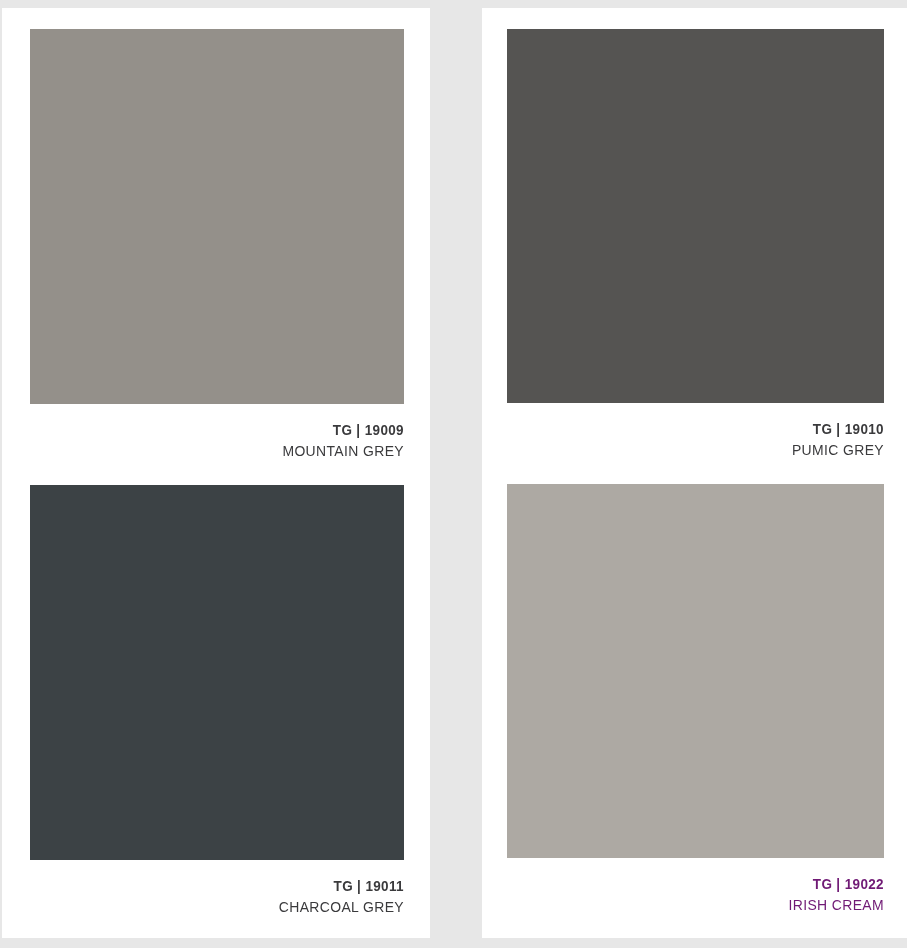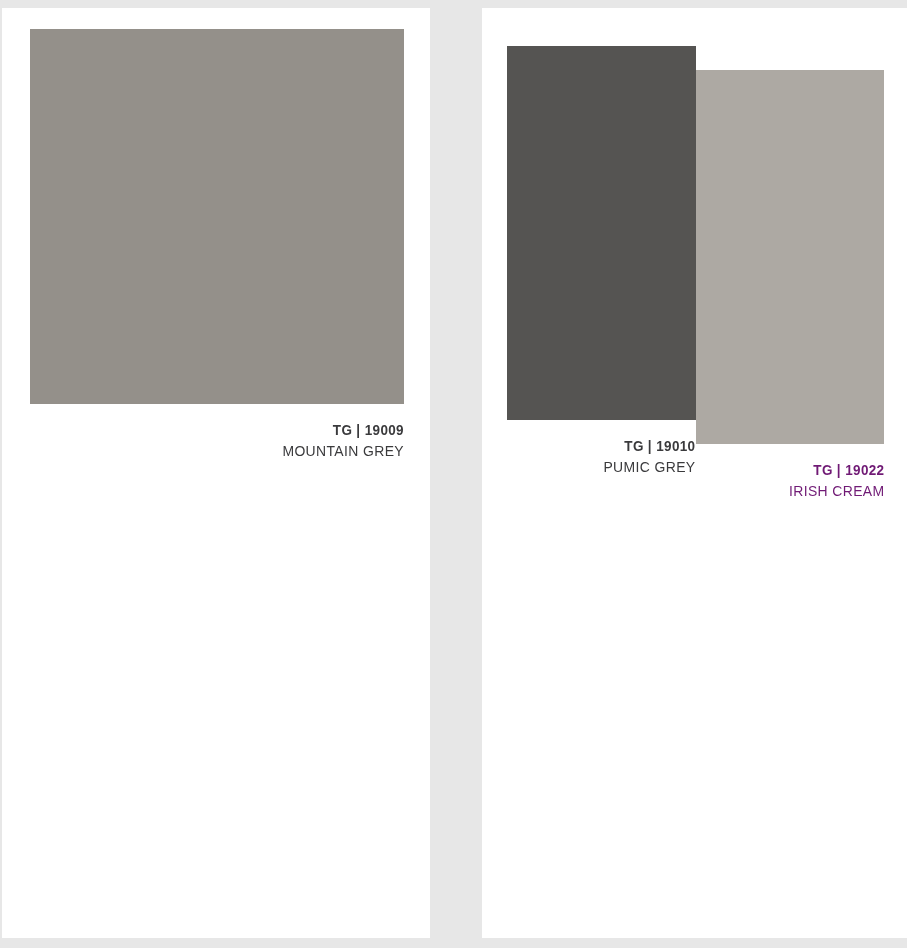--- a/index.html
+++ b/index.html
@@ -24,33 +24,33 @@
     flex-direction: row;
     align-items: stretch;
     padding: 8px 0 10px 0;
   }
 
   
   .column {
     background: #ffffff;
     box-sizing: border-box;
     display: flex;
-    flex-direction: row;
+    flex-direction: column;
     justify-content: flex-start;
     flex: 0 0 auto;
   }
   .column-left {
     width: 428px;
     margin-left: 2px;
     padding: 21px 26px 0 28px;
   }
   .column-right {
     width: 425px;
     margin-left: 52px;
-    padding: 38px 23px 0 25px;
+    padding: 21px 23px 0 25px;
   }
 
   
   .swatch-card {
     display: block;
     width: 100%;
   }
   .swatch-card + .swatch-card {
     margin-top: 24px;
   }
@@ -99,20 +99,27 @@
   <div class="column column-left" style="background: rgb(255, 255, 255);">
 
     <div class="swatch-card">
       <div class="swatch-chip" style="background-color: rgb(148, 144, 138);"></div>
       <div class="swatch-meta" style="color: rgb(58, 58, 60);">
         <div class="swatch-code">TG | 19009</div>
         <div class="swatch-name">MOUNTAIN GREY</div>
       </div>
     </div>
 
+    <div class="swatch-card">
+      <div class="swatch-chip" style="background-color: rgb(60, 66, 69);"></div>
+      <div class="swatch-meta" style="color: rgb(58, 58, 60);">
+        <div class="swatch-code">TG | 19011</div>
+        <div class="swatch-name">CHARCOAL GREY</div>
+      </div>
+    </div>
 
   </div>
 
   <div class="column column-right" style="background: rgb(255, 255, 255);">
 
     <div class="swatch-card">
       <div class="swatch-chip" style="background-color: rgb(85, 84, 82);"></div>
       <div class="swatch-meta" style="color: rgb(58, 58, 60);">
         <div class="swatch-code">TG | 19010</div>
         <div class="swatch-name">PUMIC GREY</div>

